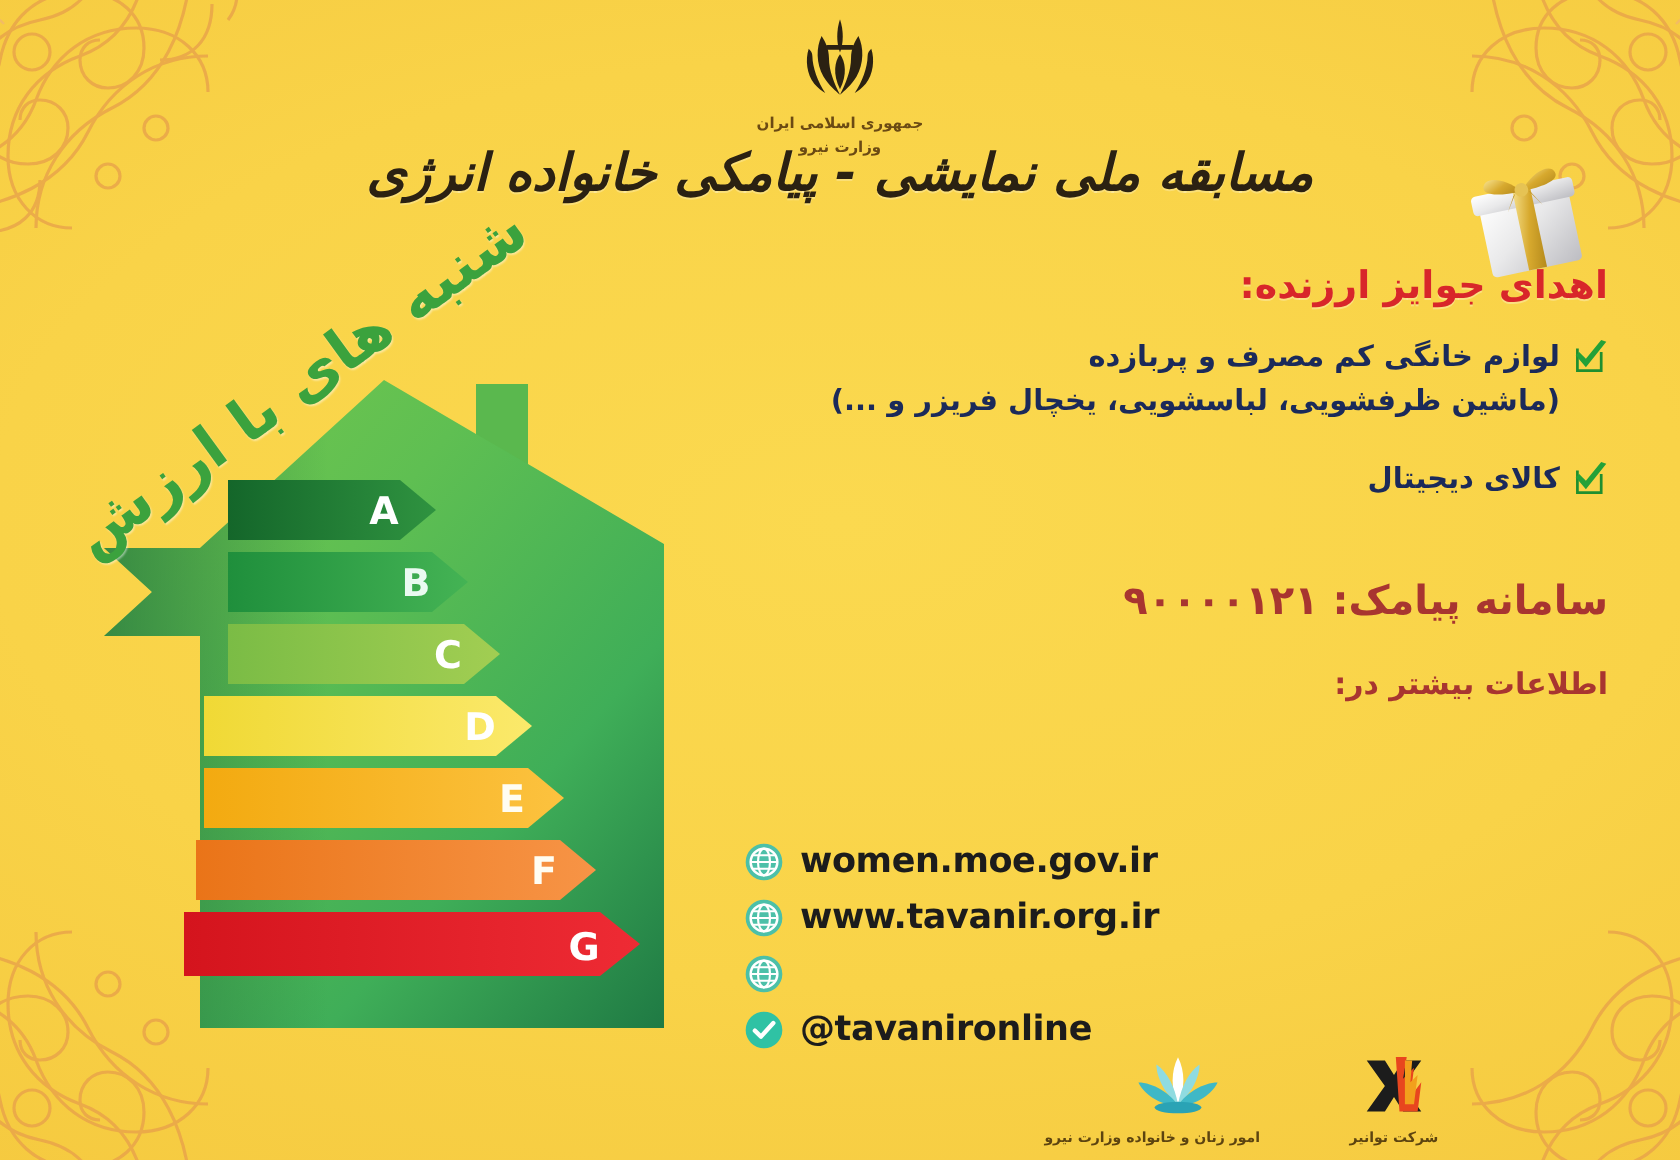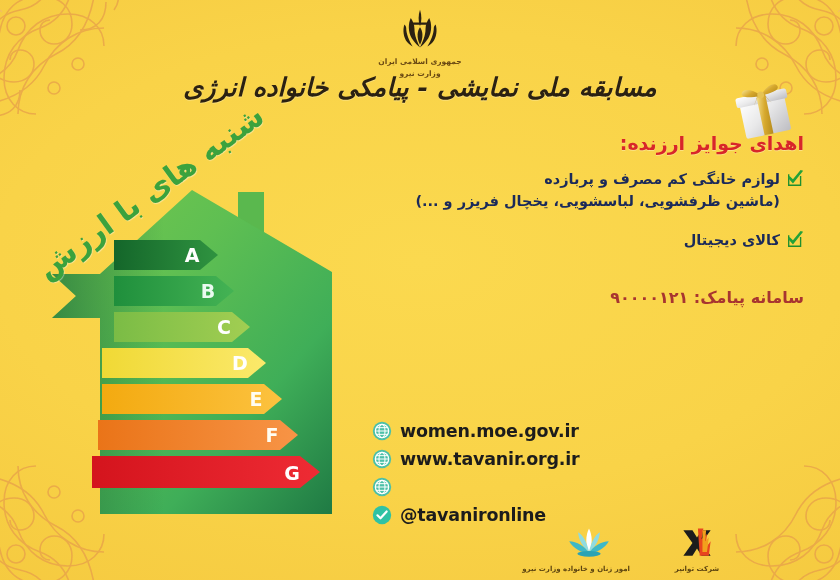--- a/index.html
+++ b/index.html
@@ -144,21 +144,21 @@
     color: #1b2a5a;
     line-height: 1.55;
     text-align: right;
   }
   .prize-text .sub { display: block; }
 
   .prize-row-2 { margin-top: 16px; margin-bottom: 0; }
 
   .sms-line {
     margin-top: 37px;
-    font-size: 16px;
+    font-size: 20px;
     font-weight: bold;
     color: #a83530;
     letter-spacing: .3px;
   }
   .deadline-line {
     margin-top: 18px;
     font-size: 15px;
     font-weight: bold;
     color: #a83530;
   }
@@ -470,20 +470,21 @@
       <svg class="check" width="17" height="17" viewBox="0 0 20 20">
         <path d="M2 5 L2 18 L16 18 L16 7" fill="none" stroke="#1f8f2f" stroke-width="1.6"></path>
         <path d="M1 9 L7 16 L19 1 L16 0 L7 11 L3 7 Z" fill="#23a138"></path>
       </svg>
       <div class="prize-text">
         <span>کالای دیجیتال</span>
       </div>
     </div>
 
     <div class="sms-line">سامانه پیامک: ۹۰۰۰۰۱۲۱</div>
+    <div class="more-info-line">اطلاعات بیشتر در:</div>
   </div>
 
   <div class="links">
 
     <div class="link-row">
       <svg width="20" height="20" viewBox="0 0 24 24">
         <circle cx="12" cy="12" r="11" fill="#4cc0a8"></circle>
         <circle cx="12" cy="12" r="8" fill="none" stroke="#ffffff" stroke-width="1.5"></circle>
         <ellipse cx="12" cy="12" rx="3.6" ry="8" fill="none" stroke="#ffffff" stroke-width="1.3"></ellipse>
         <path d="M4 12 H20 M5.3 8 H18.7 M5.3 16 H18.7" stroke="#ffffff" stroke-width="1.2" fill="none"></path>

